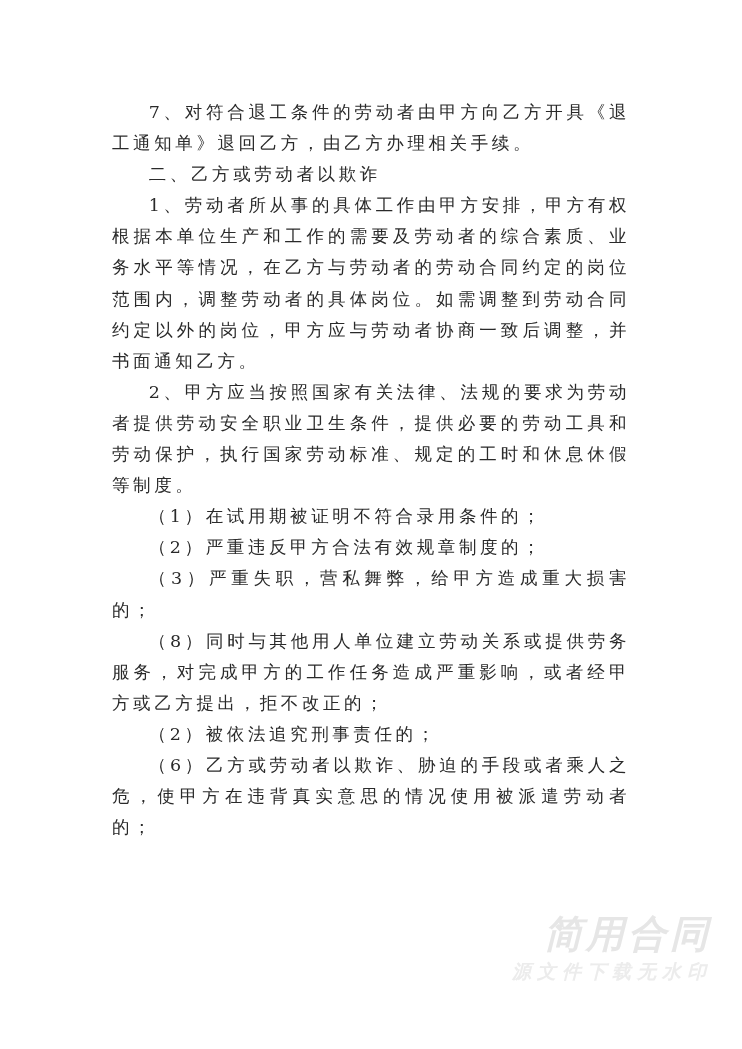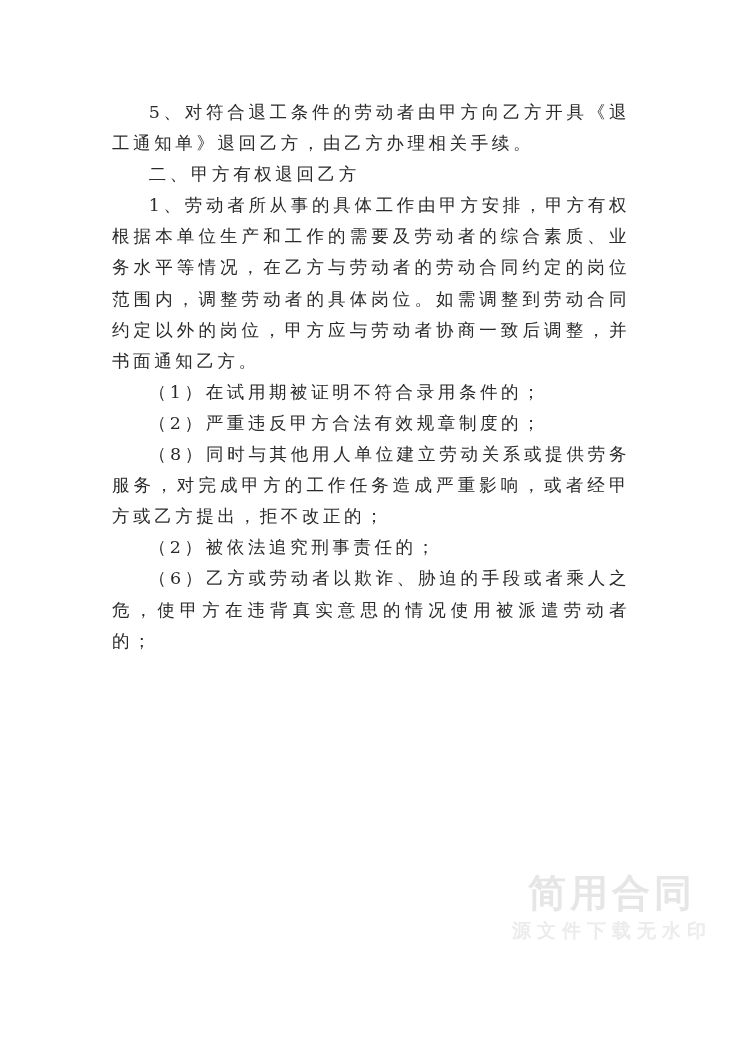--- a/index.html
+++ b/index.html
@@ -5,37 +5,39 @@
   html, body { margin: 0; padding: 0; background: #ffffff; }
   body { width: 742px; height: 1049px; position: relative; overflow: hidden; }
   .page {
     position: absolute; left: 112px; top: 97px; width: 518px;
     font-family: "DejaVu Serif", "Liberation Serif", serif;
     font-size: 17.5px; color: #2a2a2a;
     line-height: 31.1px; letter-spacing: 3.6px;
   }
   .para { margin: 0; text-indent: 2.1em; text-align: justify; text-align-last: left; }
   .watermark {
-    position: absolute; left: 512px; top: 871px; width: 200px;
+    position: absolute; left: 512px; top: 912px; width: 200px;
     font-family: "DejaVu Sans", "Liberation Sans", sans-serif;
-    color: #e6e6e6; font-weight: bold; 
-    text-align: center; pointer-events: none;
+    color: #e6e6e6; font-weight: bold; font-style: italic;
+    text-align: right; pointer-events: none;
   }
   .wm-main { font-size: 38px; letter-spacing: 4px; line-height: 44px; }
   .wm-sub { font-size: 19px; letter-spacing: 6px; line-height: 30px; color: #ececec; }
 </style>
 </head>
 <body>
 
 <div class="page">
-  <p class="para">5、对符合退工条件的劳动者由甲方向乙方开具《退工通知单》退回乙方，由乙方办理相关手续。</p>
-  <p class="para">二、甲方有权退回乙方</p>
+  <p class="para">7、对符合退工条件的劳动者由甲方向乙方开具《退工通知单》退回乙方，由乙方办理相关手续。</p>
+  <p class="para">二、乙方或劳动者以欺诈</p>
   <p class="para">1、劳动者所从事的具体工作由甲方安排，甲方有权根据本单位生产和工作的需要及劳动者的综合素质、业务水平等情况，在乙方与劳动者的劳动合同约定的岗位范围内，调整劳动者的具体岗位。如需调整到劳动合同约定以外的岗位，甲方应与劳动者协商一致后调整，并书面通知乙方。</p>
+  <p class="para">2、甲方应当按照国家有关法律、法规的要求为劳动者提供劳动安全职业卫生条件，提供必要的劳动工具和劳动保护，执行国家劳动标准、规定的工时和休息休假等制度。</p>
   <p class="para">（1）在试用期被证明不符合录用条件的；</p>
   <p class="para">（2）严重违反甲方合法有效规章制度的；</p>
+  <p class="para">（3）严重失职，营私舞弊，给甲方造成重大损害的；</p>
   <p class="para">（8）同时与其他用人单位建立劳动关系或提供劳务服务，对完成甲方的工作任务造成严重影响，或者经甲方或乙方提出，拒不改正的；</p>
   <p class="para">（2）被依法追究刑事责任的；</p>
   <p class="para">（6）乙方或劳动者以欺诈、胁迫的手段或者乘人之危，使甲方在违背真实意思的情况使用被派遣劳动者的；</p>
 
 </div>
 
 <div class="watermark">
   <div class="wm-main">简用合同</div>
   <div class="wm-sub">源文件下载无水印</div>
 </div>

